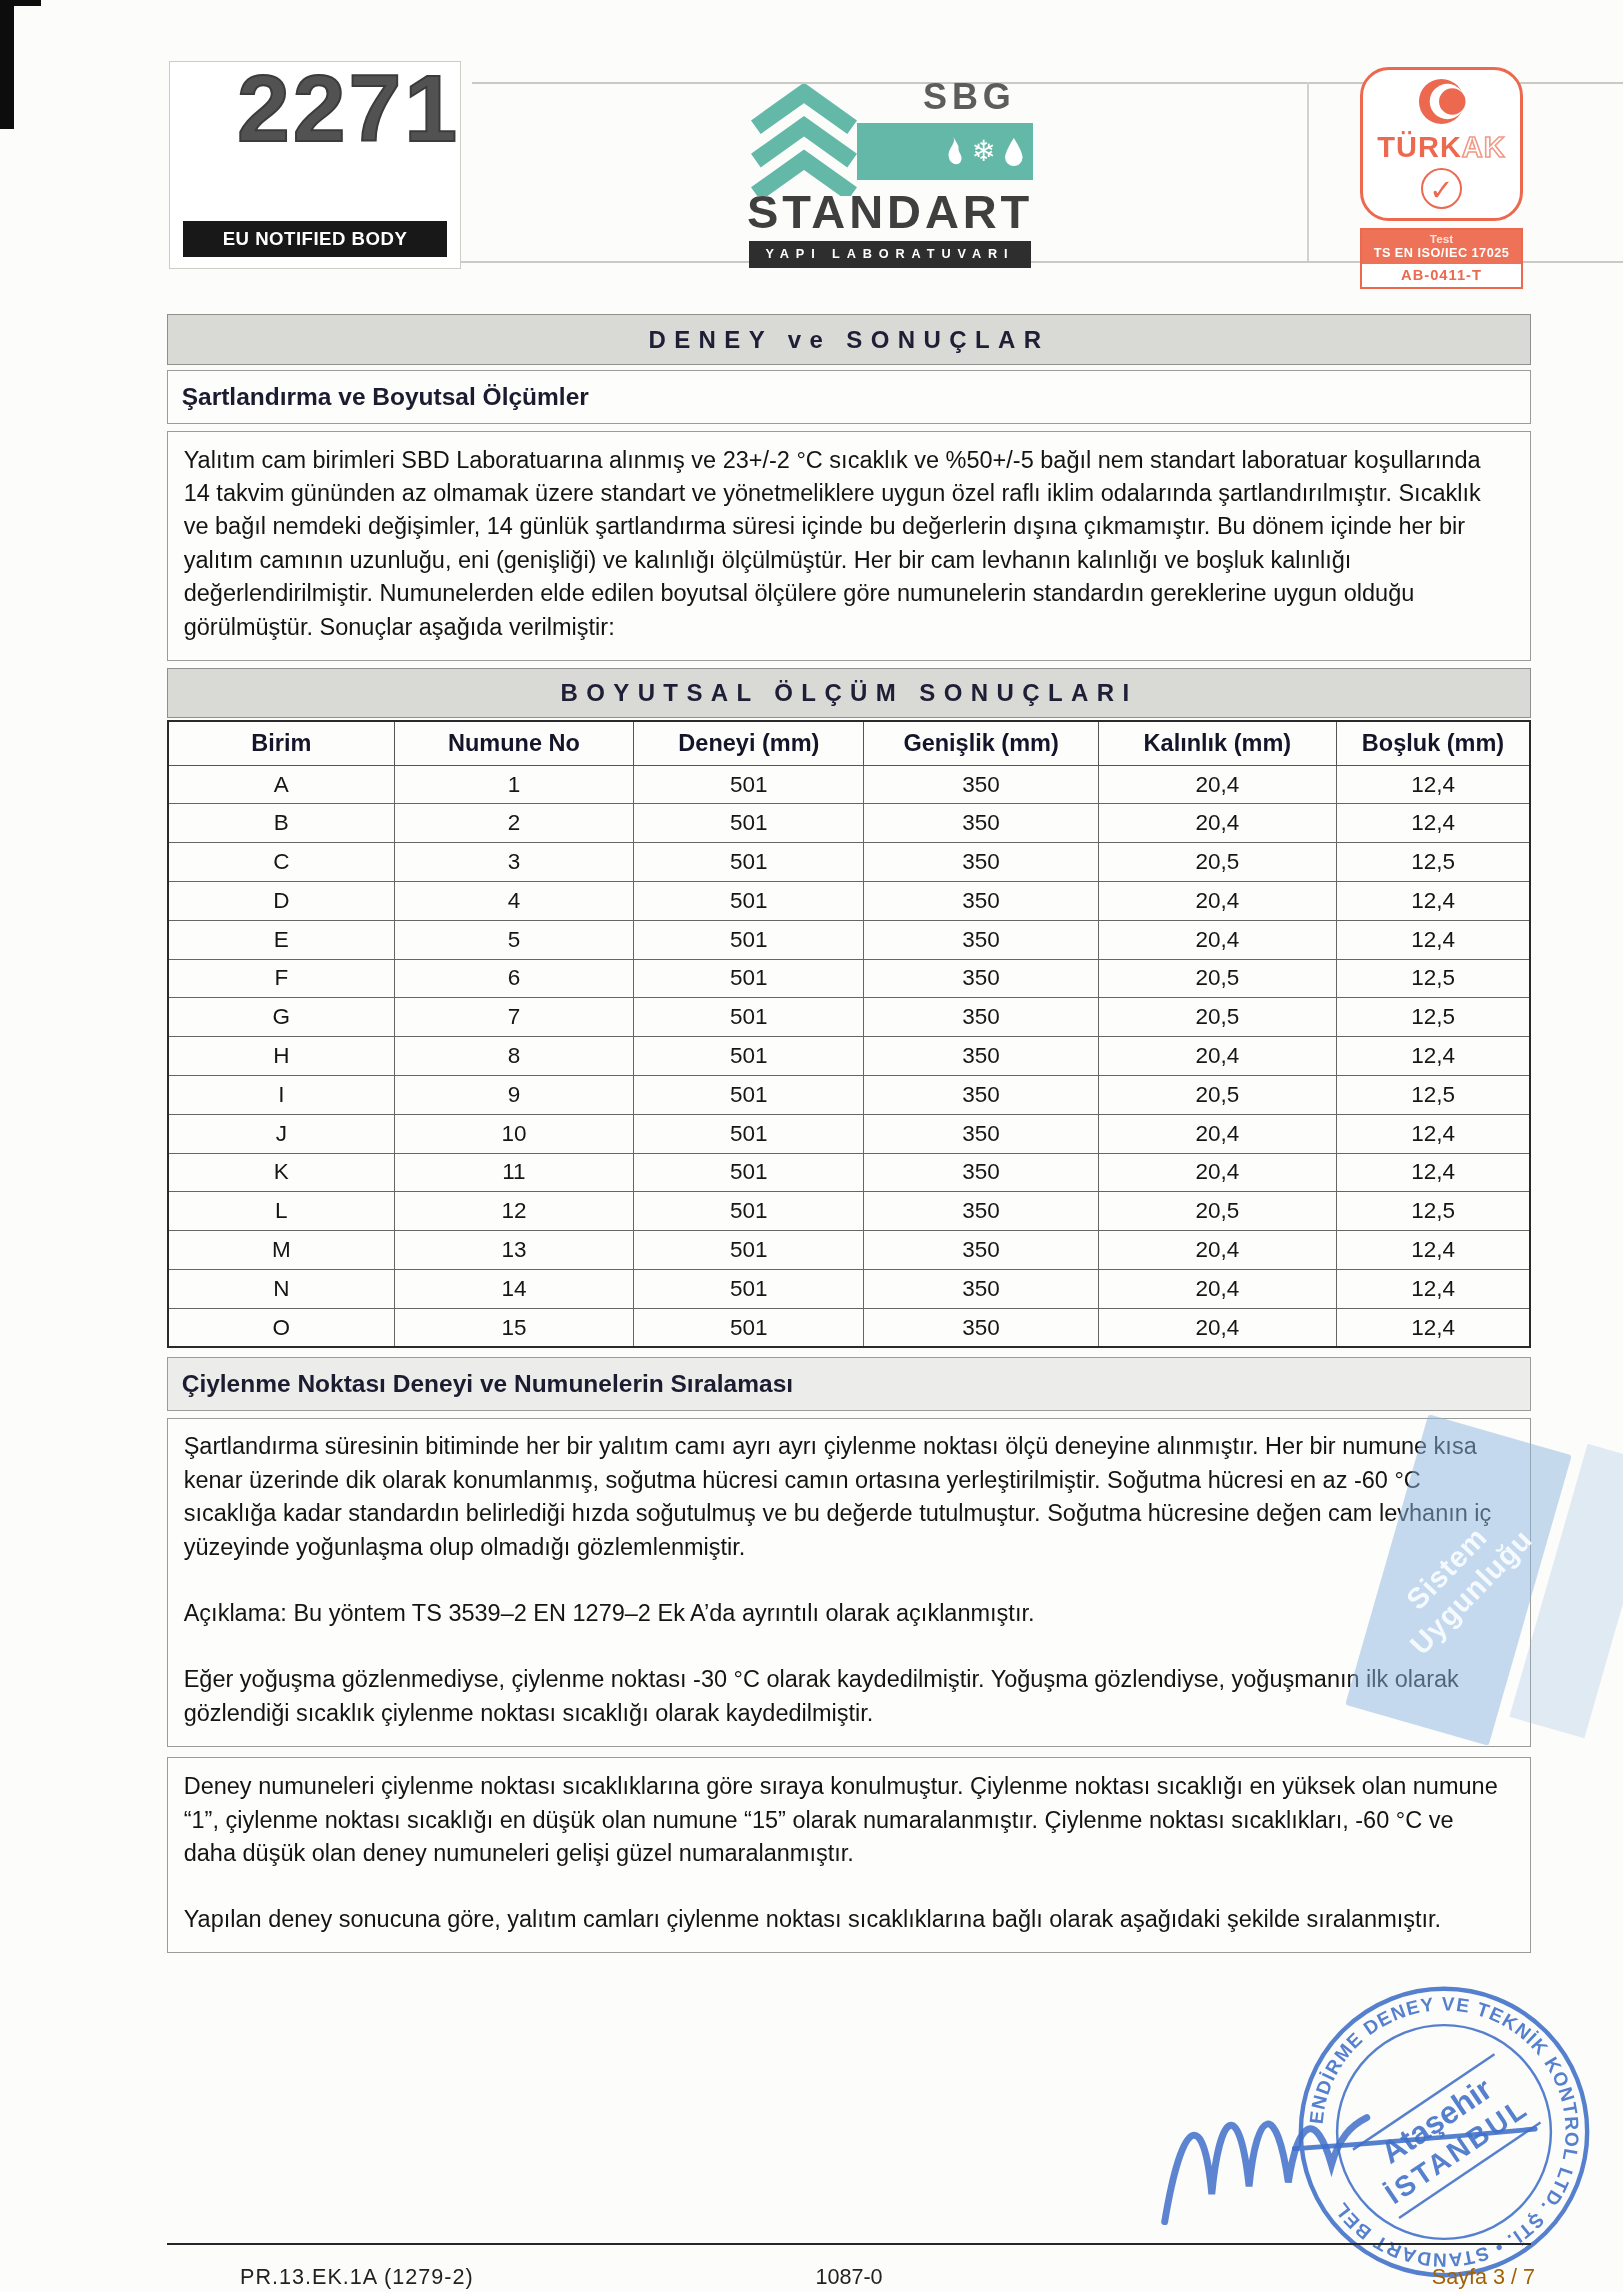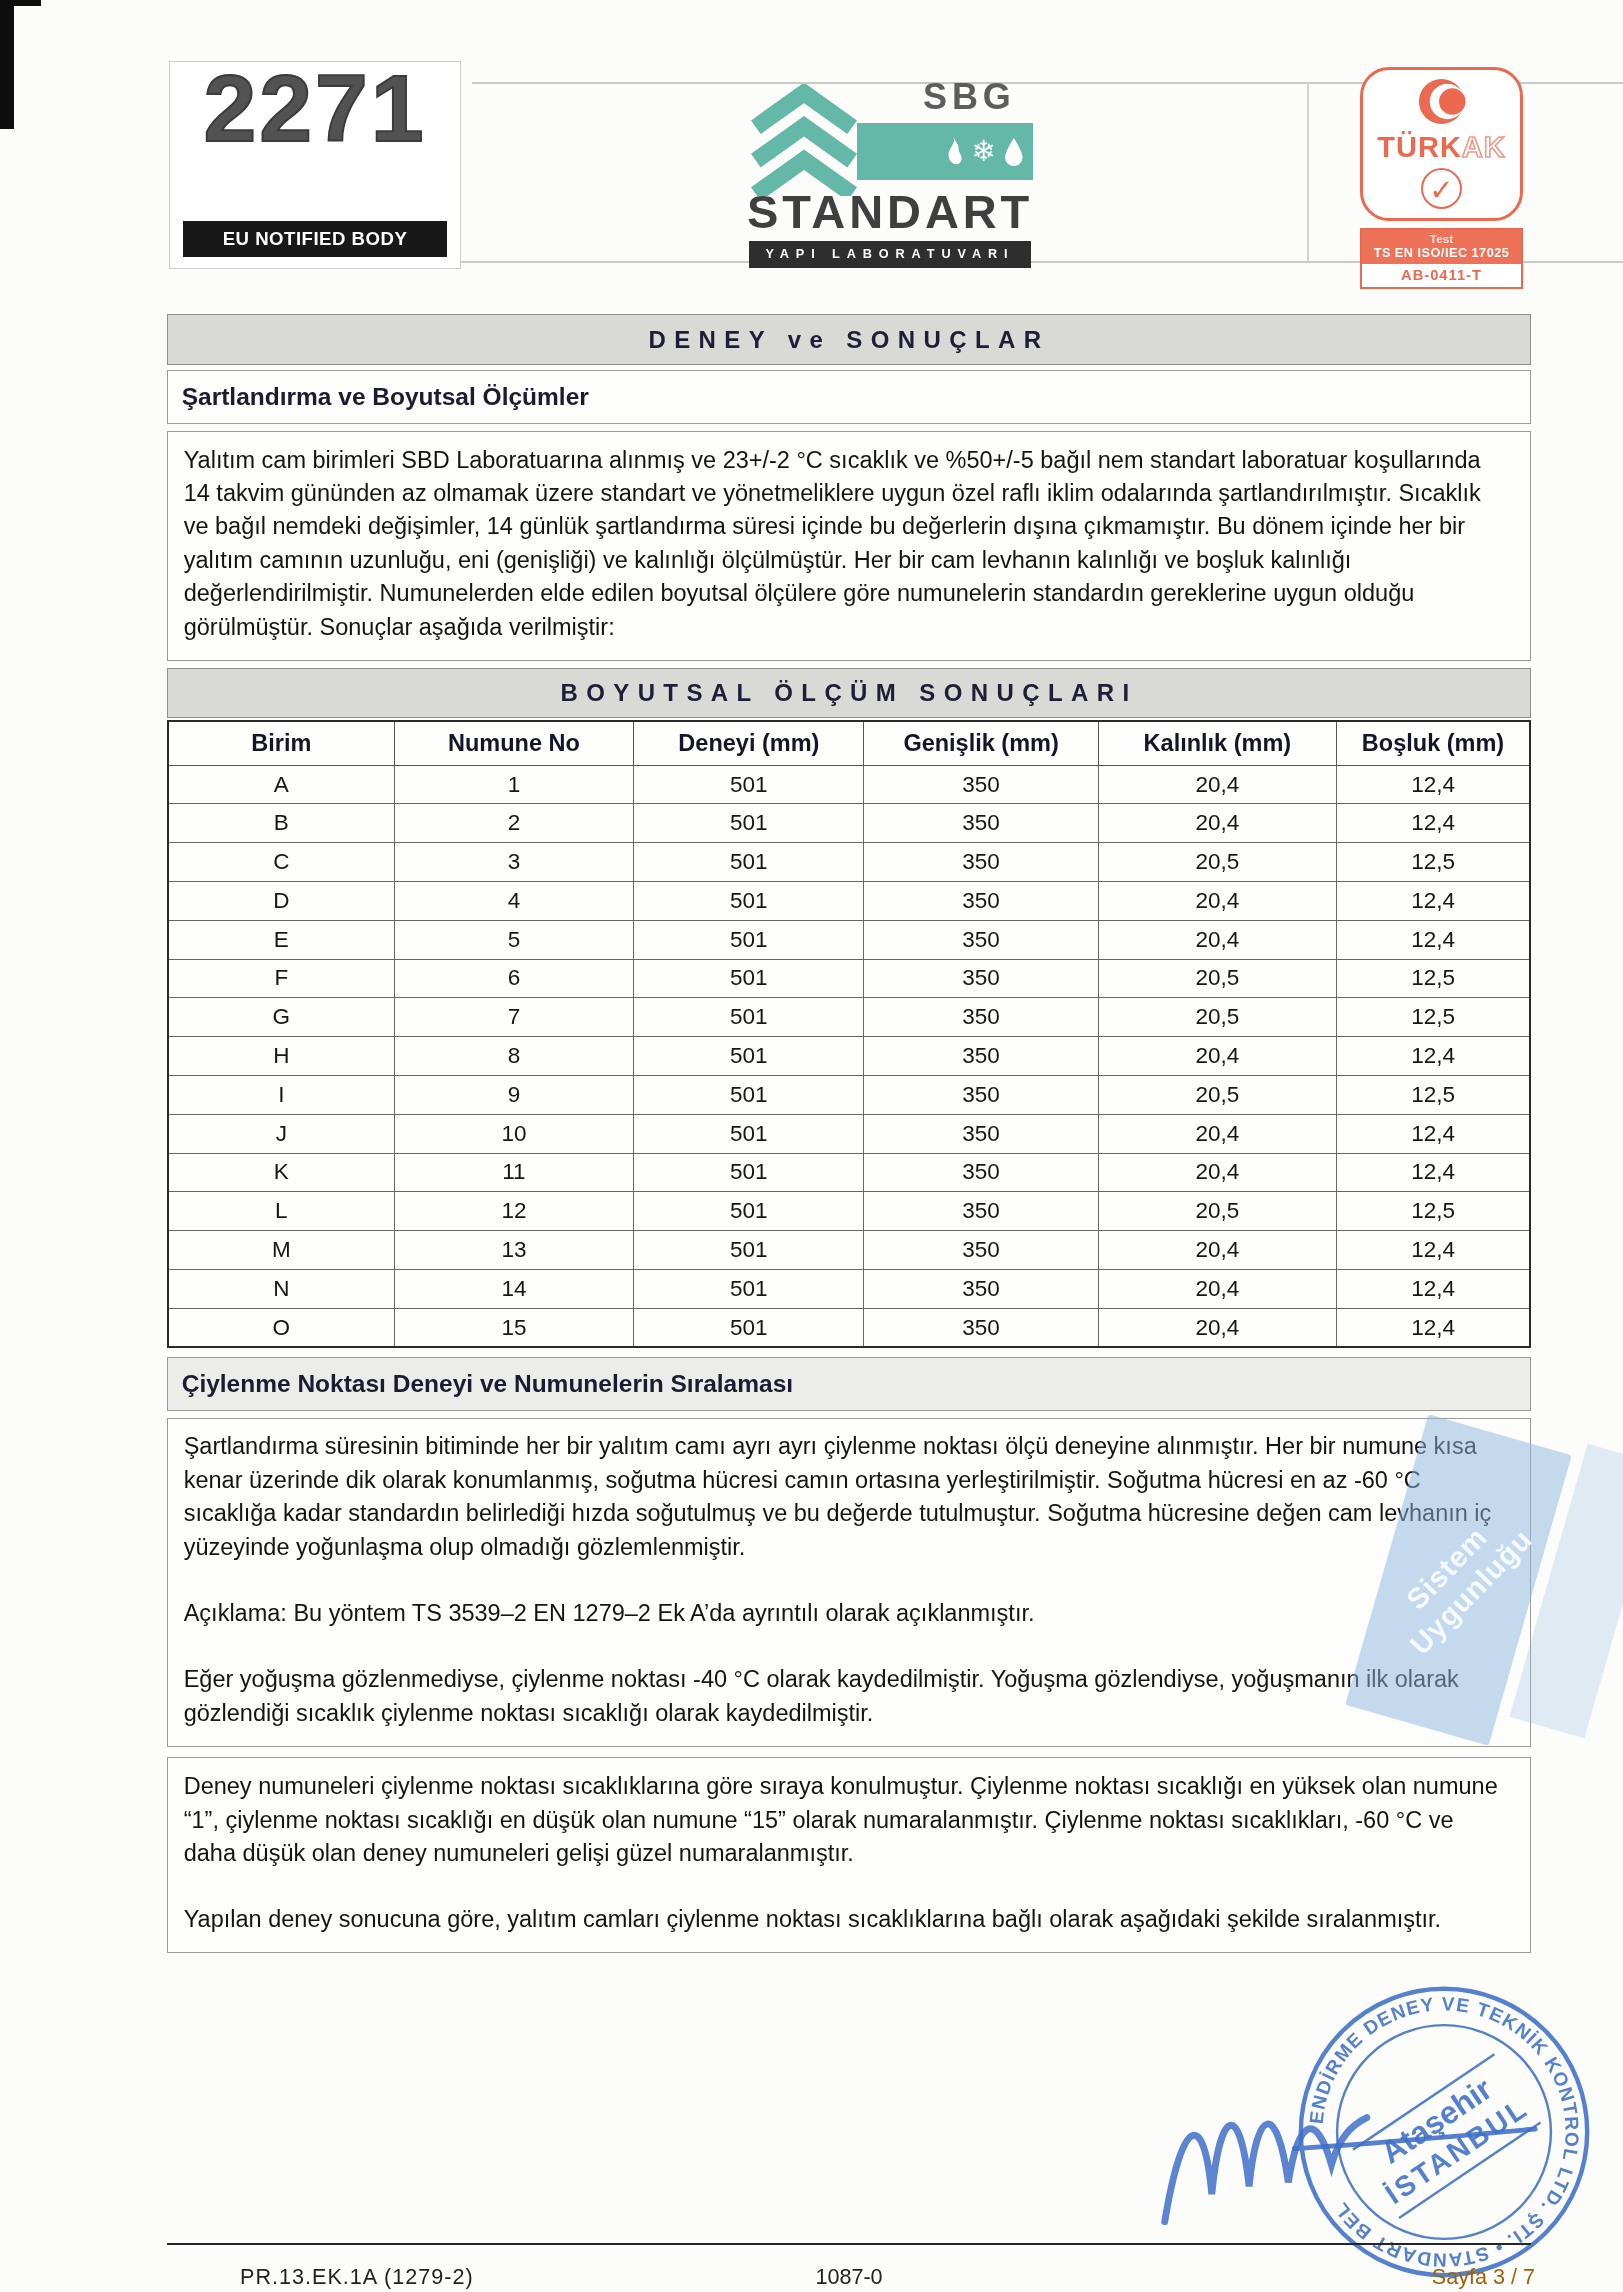--- a/index.html
+++ b/index.html
@@ -15,21 +15,21 @@
   .h-rule-vert { position:absolute; left:1307px; top:82px; width:2px; height:180px; background:#d2d2cf; }
   .h-rule-bottom { position:absolute; left:223px; top:261px; width:1400px; height:2px; background:#c9c9c6; }
 
   
   .nb-card { position:absolute; left:169px; top:61px; width:292px; height:208px;
     background:#fff; border:1px solid #ccccc9; box-sizing:border-box;
     display:flex; flex-direction:column; justify-content:space-between; }
   .nb-band { margin:10.8px 12.7px 0; background:#181818; color:#fff; font-weight:bold;
     font-size:19.6px; text-align:center; padding:6.9px 0; letter-spacing:0.5px; }
   .nb-band.bottom { margin:0 12.7px 10.8px; font-size:18.6px; }
-  .nb-number { text-align:center; font-size:95px; font-weight:900; color:#525252;
+  .nb-number { text-align:right; font-size:95px; font-weight:900; color:#525252;
     line-height:0.98; letter-spacing:2.9px; -webkit-text-stroke:2px #3b3b3b; }
 
   
   .lab-logo { position:absolute; left:747px; top:74px; width:286px; height:198px; }
   .lab-chevrons { position:absolute; left:0; top:9.8px; }
   .lab-sbg { position:absolute; left:176px; top:2px; font-size:36px; font-weight:bold;
     color:#5d5d5d; letter-spacing:4.9px; }
   .lab-band { position:absolute; left:110px; top:49px; width:176px; height:57px;
     background:#63b8a7; display:flex; align-items:center; justify-content:flex-end;
     padding-right:8.8px; box-sizing:border-box; gap:6.9px; }
@@ -304,21 +304,21 @@
           <td>12,4</td>
         </tr>
         </tbody>
     </table>
 
     <div class="box subheader shaded">Çiylenme Noktası Deneyi ve Numunelerin Sıralaması</div>
 
     <div class="box para">
       <p>Şartlandırma süresinin bitiminde her bir yalıtım camı ayrı ayrı çiylenme noktası ölçü deneyine alınmıştır. Her bir numune kısa kenar üzerinde dik olarak konumlanmış, soğutma hücresi camın ortasına yerleştirilmiştir. Soğutma hücresi en az -60 °C sıcaklığa kadar standardın belirlediği hızda soğutulmuş ve bu değerde tutulmuştur. Soğutma hücresine değen cam levhanın iç yüzeyinde yoğunlaşma olup olmadığı gözlemlenmiştir.</p>
       <p>Açıklama: Bu yöntem TS 3539–2 EN 1279–2 Ek A’da ayrıntılı olarak açıklanmıştır.</p>
-      <p>Eğer yoğuşma gözlenmediyse, çiylenme noktası -40 °C  olarak kaydedilmiştir. Yoğuşma gözlendiyse, yoğuşmanın ilk olarak gözlendiği sıcaklık çiylenme noktası sıcaklığı olarak kaydedilmiştir.</p>
+      <p>Eğer yoğuşma gözlenmediyse, çiylenme noktası -30 °C  olarak kaydedilmiştir. Yoğuşma gözlendiyse, yoğuşmanın ilk olarak gözlendiği sıcaklık çiylenme noktası sıcaklığı olarak kaydedilmiştir.</p>
     </div>
 
     <div class="box para" style="margin-top:10.8px;">
       <p>Deney numuneleri çiylenme noktası sıcaklıklarına göre sıraya konulmuştur. Çiylenme noktası sıcaklığı en yüksek olan numune “1”,  çiylenme noktası sıcaklığı en düşük olan numune “15” olarak numaralanmıştır. Çiylenme noktası sıcaklıkları, -60 °C  ve daha düşük olan deney numuneleri gelişi güzel numaralanmıştır.</p>
       <p>Yapılan deney sonucuna göre, yalıtım camları çiylenme noktası sıcaklıklarına bağlı olarak aşağıdaki şekilde sıralanmıştır.</p>
     </div>
 
   </div>
 
   <div class="stamp-system">

